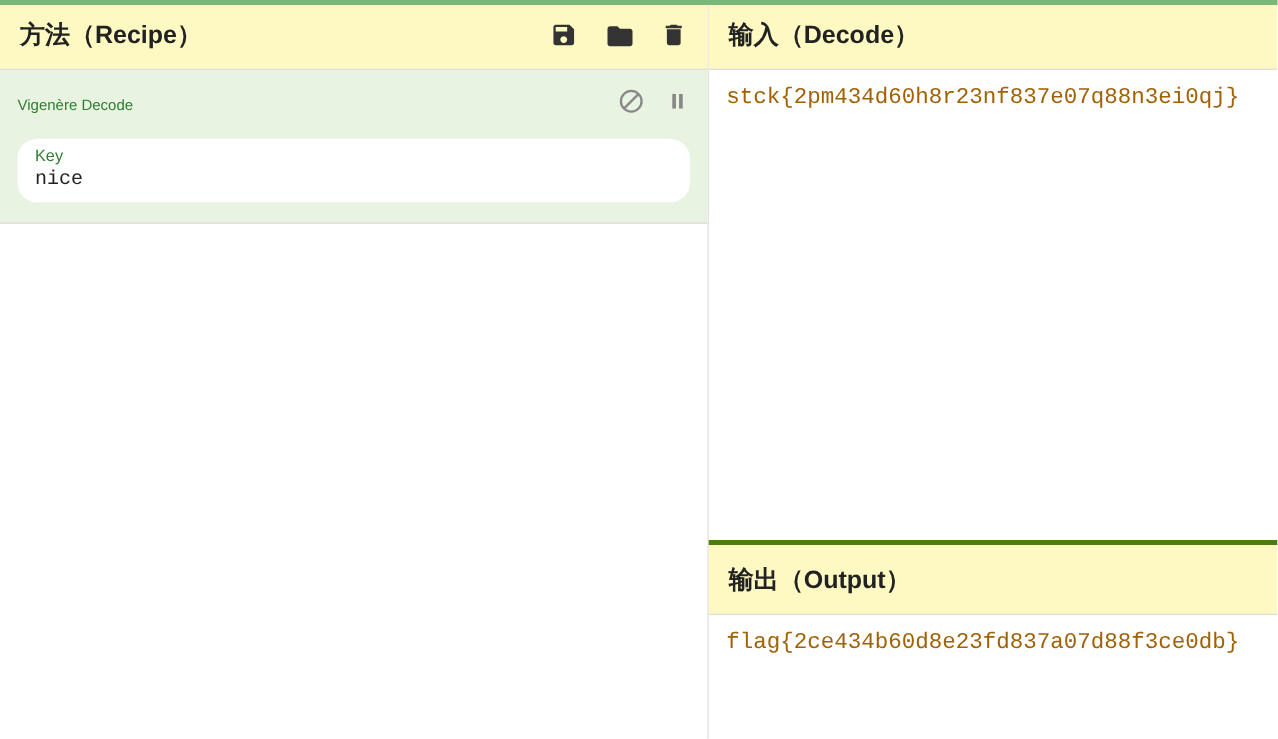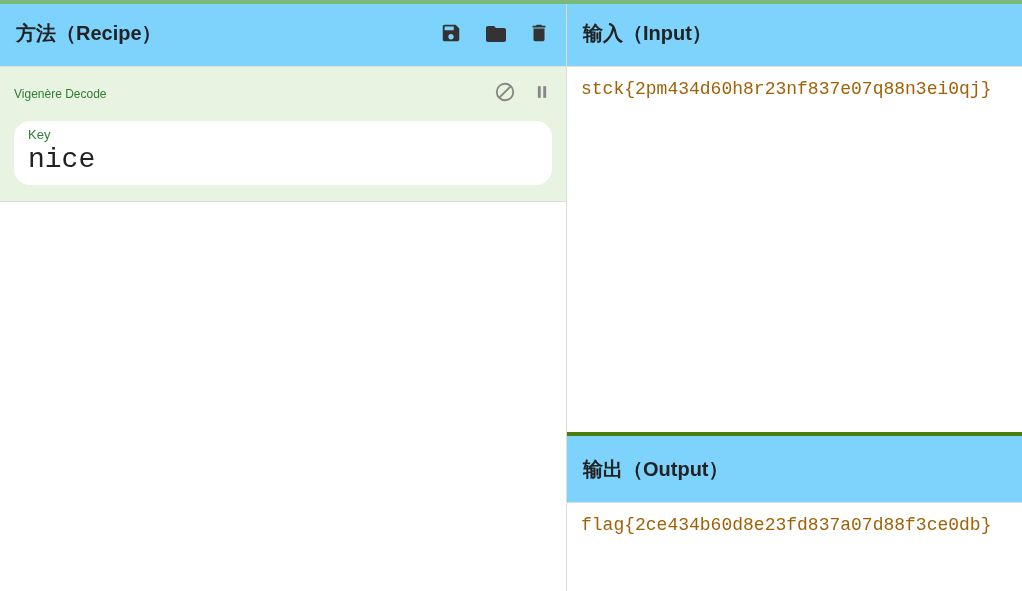--- a/index.html
+++ b/index.html
@@ -27,27 +27,27 @@
       flex-direction: column;
       border-right: 1px solid #ddd;
     }
     .right-panel {
       flex: 1;
       height: 100%;
       display: flex;
       flex-direction: column;
     }
     .panel-header {
-      background: #7dd3fc;
+      background: #fef9c3;
       padding: 14px 16px;
       border-bottom: 1px solid #ddd;
       display: flex;
       align-items: center;
       justify-content: space-between;
-      height: 67px;
+      height: 56px;
     }
     .panel-title {
       font-size: 20px;
       font-weight: bold;
       color: #222;
     }
     .header-icons {
       display: flex;
       gap: 22px;
       align-items: center;
@@ -88,21 +88,21 @@
       border-radius: 16px;
       padding: 6px 14px 10px 14px;
     }
     .key-label {
       font-size: 13px;
       color: #2e7d32;
       margin-bottom: 2px;
     }
     .key-value {
       font-family: "Consolas", "Courier New", monospace;
-      font-size: 28px;
+      font-size: 16px;
       color: #222;
     }
     .input-area, .output-area {
       flex: 1;
       padding: 12px 14px;
       font-family: "Consolas", "Courier New", monospace;
       font-size: 18px;
       color: #a16207;
       overflow: auto;
       word-break: break-all;
@@ -169,21 +169,21 @@
     <div class="key-field">
       <div class="key-label">Key</div>
       <div class="key-value">nice</div>
     </div>
   </div>
 </div>
 
 <div class="right-panel">
   <div class="right-top">
     <div class="panel-header">
-      <div class="panel-title">输入（Input）</div>
+      <div class="panel-title">输入（Decode）</div>
     </div>
     <div class="input-area">stck{2pm434d60h8r23nf837e07q88n3ei0qj}</div>
   </div>
   <div class="right-bottom">
     <div class="panel-header">
       <div class="panel-title">输出（Output）</div>
     </div>
     <div class="output-area">flag{2ce434b60d8e23fd837a07d88f3ce0db}</div>
   </div>
 </div>

